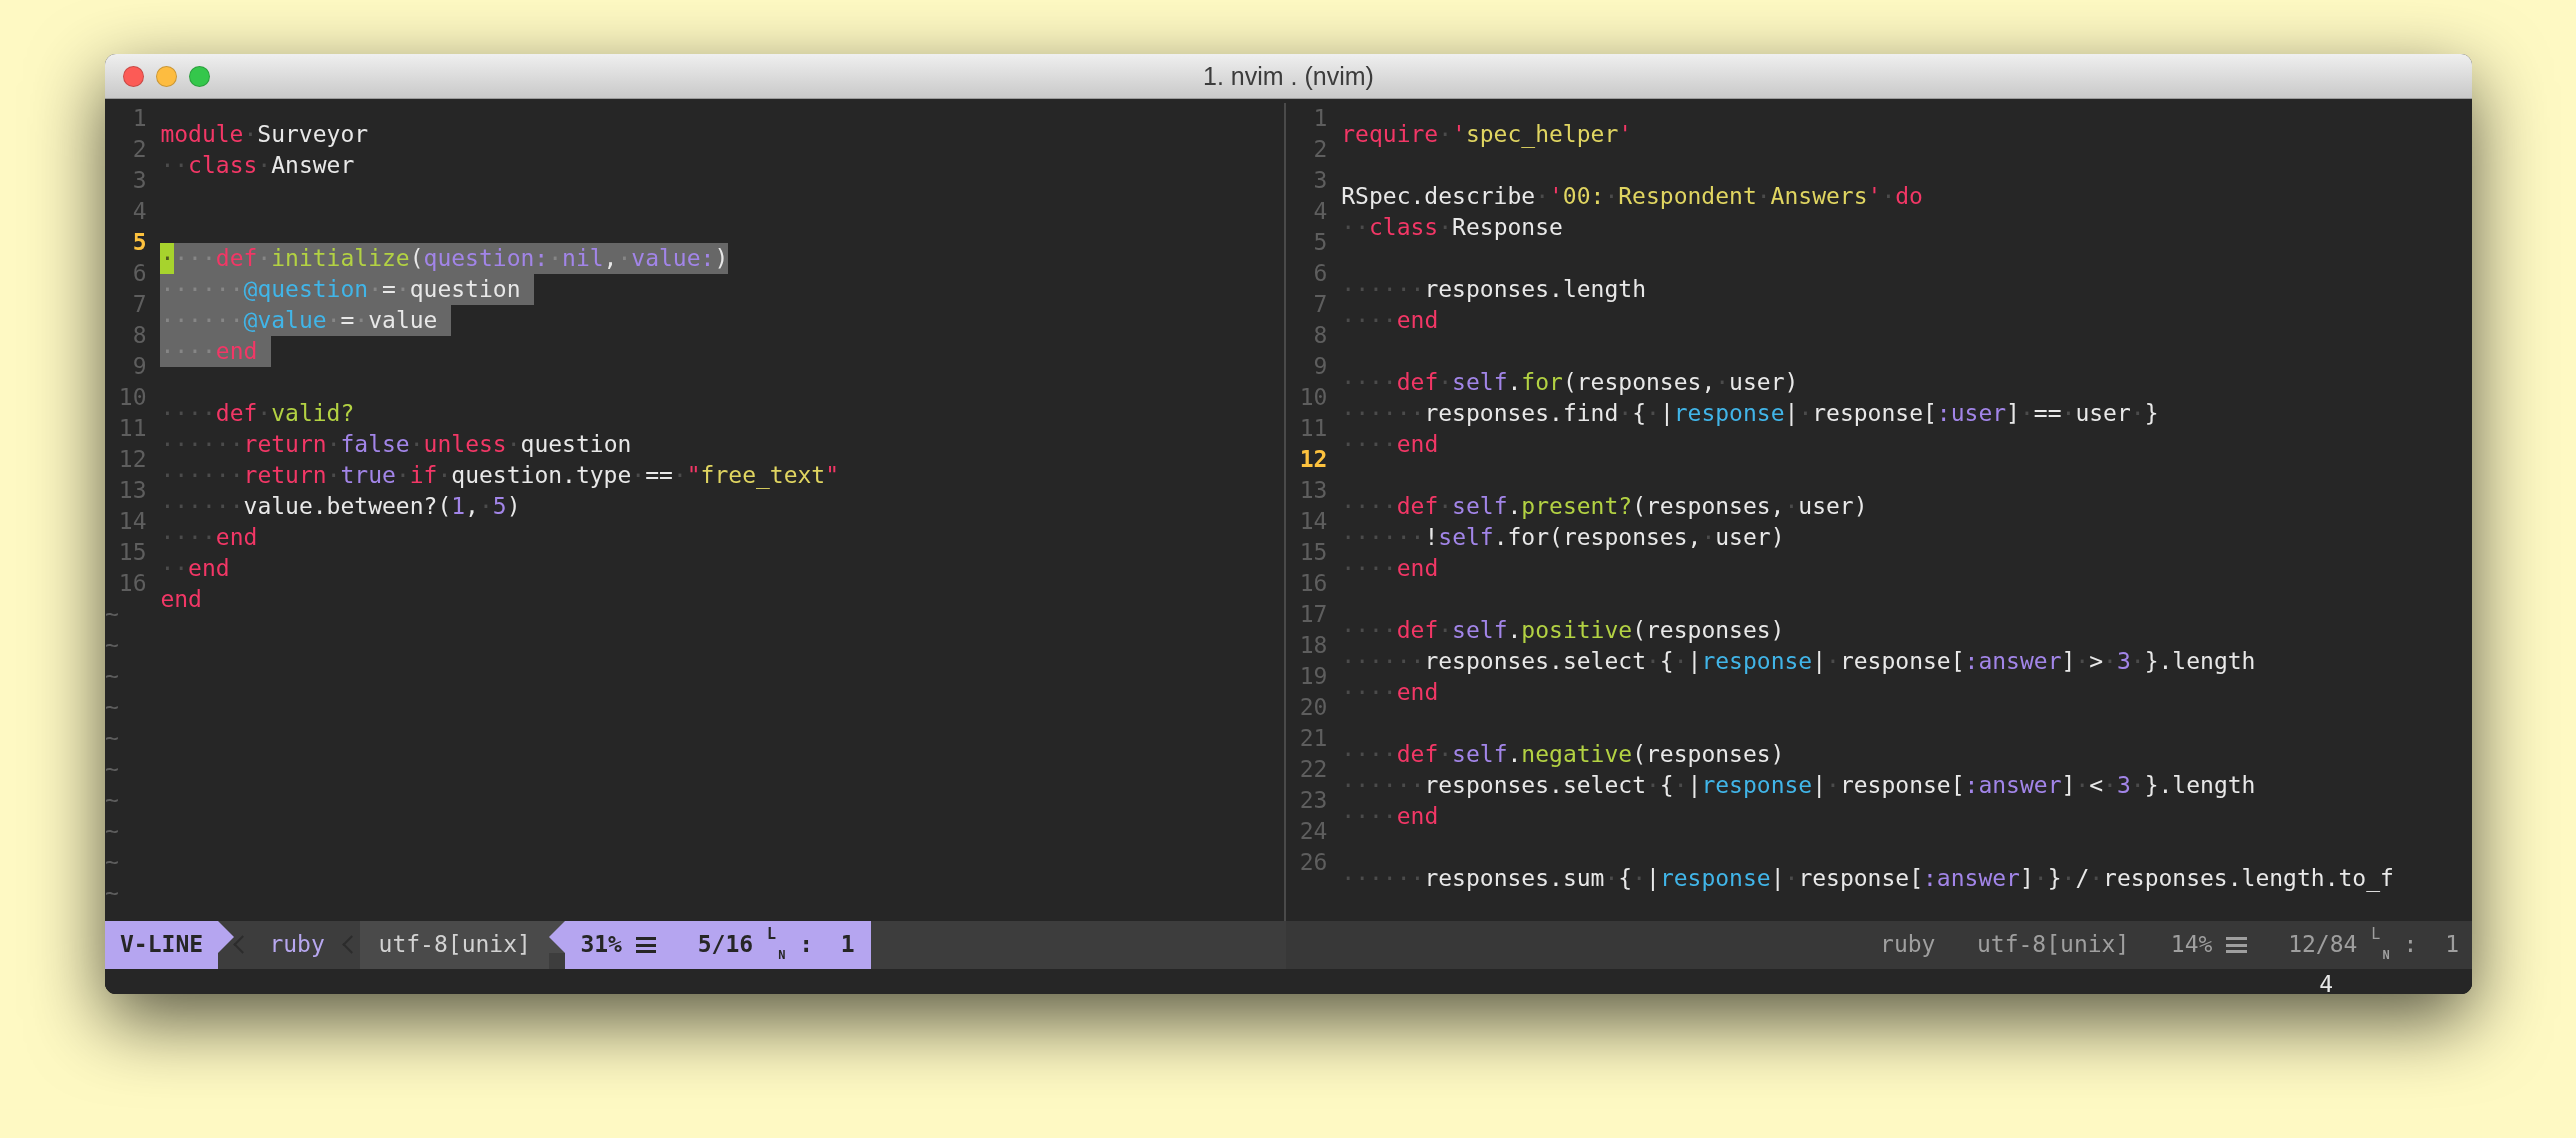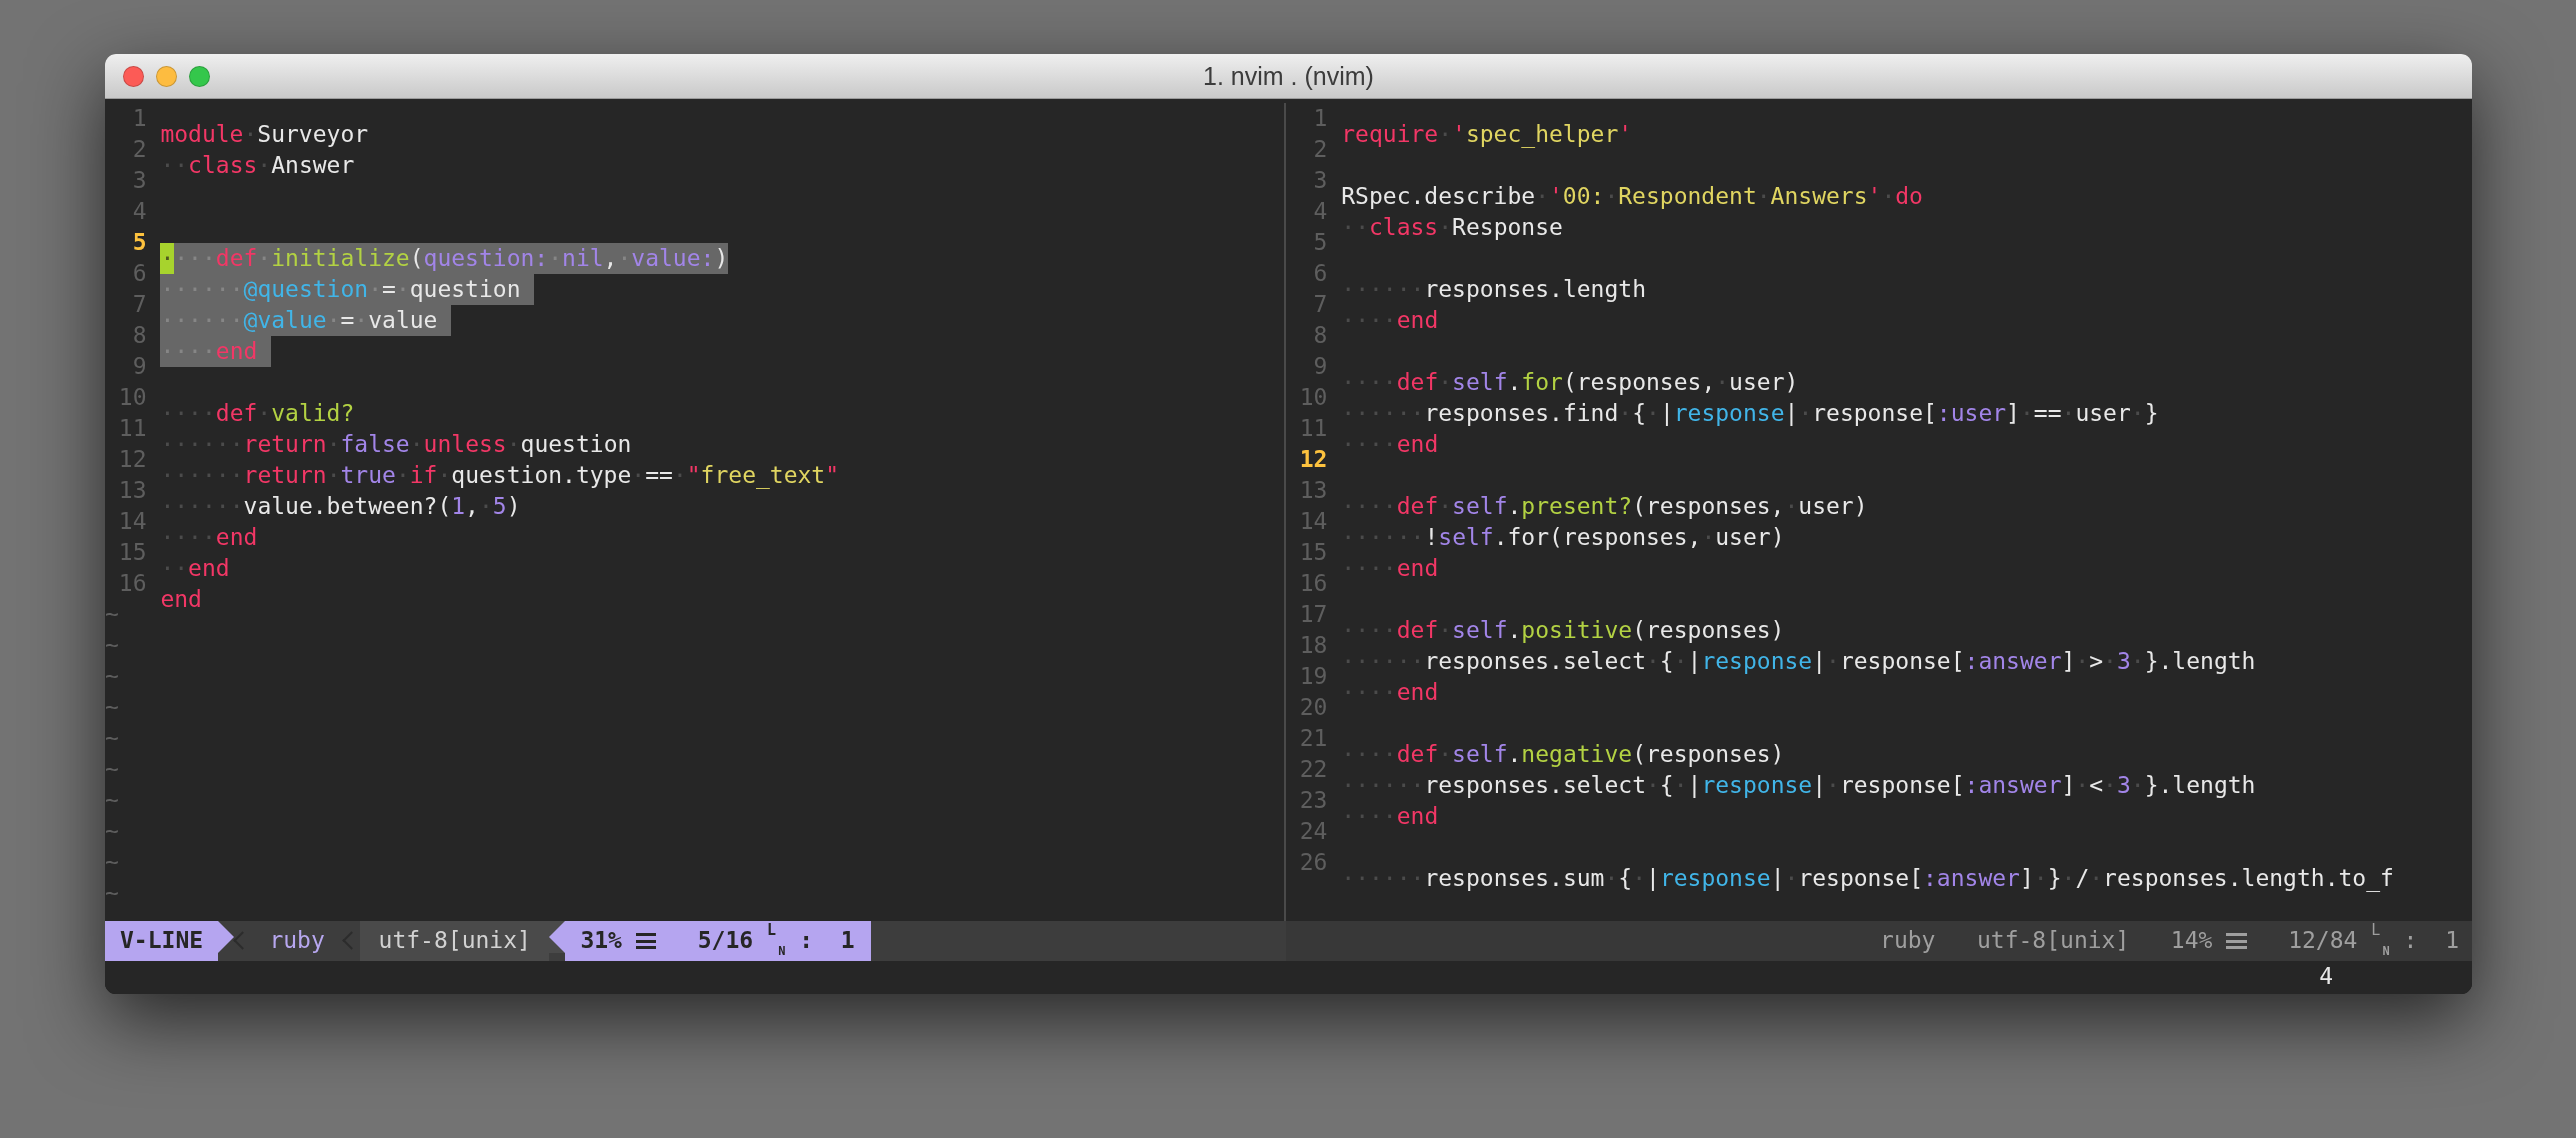--- a/index.html
+++ b/index.html
@@ -1,16 +1,16 @@
 <!DOCTYPE html>
 <html style="font-size:15px"><head>
 <meta charset="utf-8">
 <style>
   html,body{margin:0;padding:0;background:#000;}
-  .screen{position:relative;width:2576px;height:1138px;background:#737373;overflow:hidden;}
+  .screen{position:relative;width:2576px;height:1138px;background:#fef9c3;overflow:hidden;}
   .window{position:absolute;left:105px;top:54px;width:2367px;height:940px;border-radius:11px;
           overflow:hidden;box-shadow:0 26px 74px rgba(0,0,0,.65);background:#262626;}
   
   .titlebar{height:44px;background:linear-gradient(#efefef,#c9c9c9);border-bottom:0.9px solid #9b9b9b;
             position:relative;}
   .lights{position:absolute;left:17.6px;top:0;height:44px;display:flex;align-items:center;gap:12px;}
   .light{width:21px;height:21px;border-radius:50%;box-sizing:border-box;border:0.9px solid rgba(0,0,0,.2);}
   .light.red{background:#fc5b56;}
   .light.yellow{background:#fdbc40;}
   .light.green{background:#34c74b;}
@@ -34,21 +34,21 @@
   .tok-k{color:#f23766;}
   .tok-f{color:#b3d243;text-align:right;}
   .tok-s{color:#a285e8;}
   .tok-c{color:#41b5e8;}
   .tok-y{color:#e0d561;}
   .ws{color:#4b4b4b;}
   .selwrap .ws{color:#868686;}
   .cursor{display:inline-block;width:1ch;background:#a7d32d;color:#50591f;}
   .tilde{color:#5e5e5e;}
   
-  .statusrow{display:flex;height:40px;line-height:33px;}
+  .statusrow{display:flex;height:48px;line-height:33px;}
   .statusline{display:flex;align-items:stretch;overflow:hidden;}
   #status-left{width:1181px;background:#3d3d3d;}
   #status-right{flex:1;background:#383838;color:#9f9f9f;padding:0 13px 0 11px;}
   .seg{display:flex;align-items:center;}
   .seg-a{background:#b5a5f0;color:#262626;font-weight:bold;padding:0 15px;}
   .seg-c{flex:1;color:#b7a7ef;padding-left:11px;background:#3d3d3d;}
   .seg-x{background:#3d3d3d;color:#b7a7ef;padding:0 18.5px;}
   .seg-y{background:#4a4a4a;color:#d2d2d2;padding:0 18.5px;}
   .seg-z{background:#b5a5f0;color:#262626;font-weight:bold;padding:0 16.7px 0 15px;}
   .arr-r{width:0;height:0;border-top:16.7px solid transparent;border-bottom:16.7px solid transparent;

